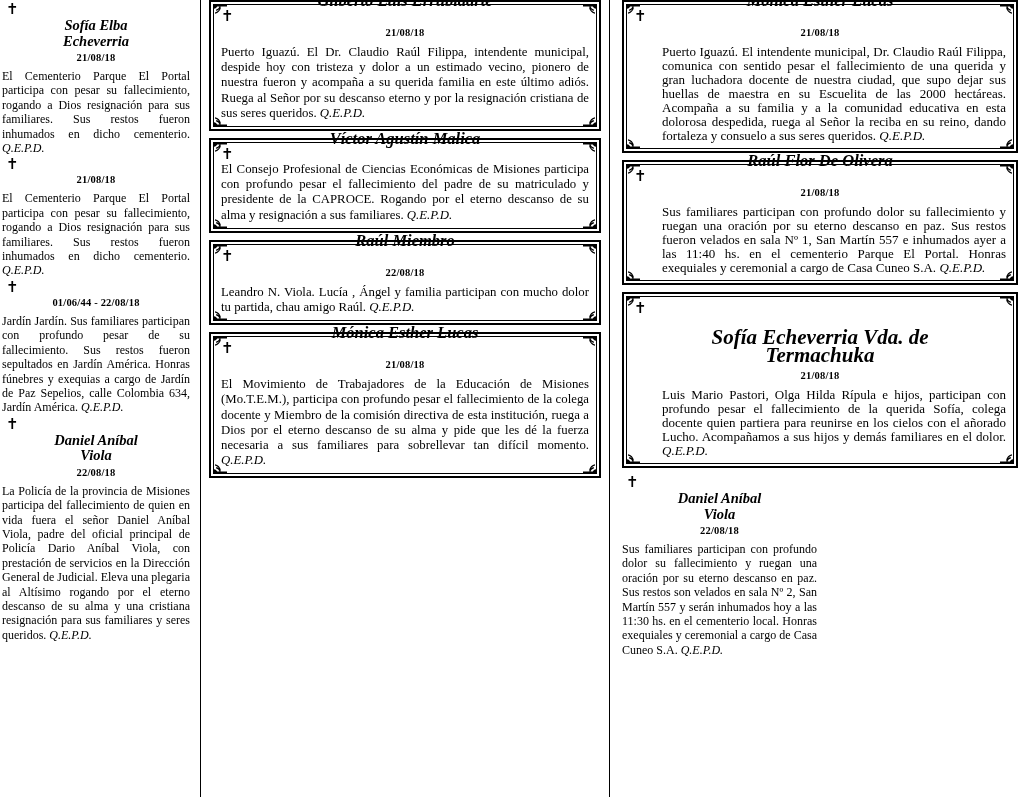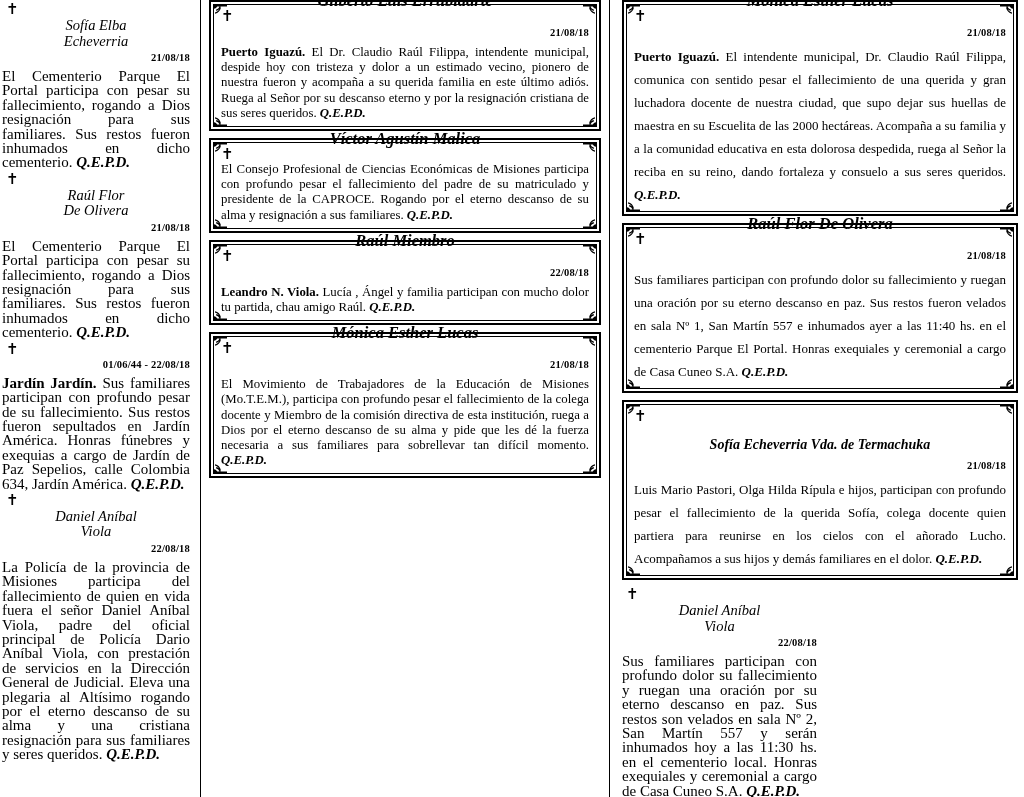--- a/index.html
+++ b/index.html
@@ -33,64 +33,64 @@
   .cross{
     text-align:left;
     font-size:15px;
     line-height:15px;
     margin:2px 0 1px 4px;
     font-family:"DejaVu Sans", sans-serif;
   }
   .name{
     text-align:center;
     font-style:italic;
-    font-weight:normal;
+    font-weight:bold;
     font-size:14.5px;
     line-height:15.5px;
     margin:0 0 3px 0;
   }
   .date{
-    text-align:right;
+    text-align:center;
     font-weight:bold;
     font-size:10.5px;
     margin:2px 0 6px 0;
     letter-spacing:.2px;
   }
   .body{
     text-align:justify;
-    font-size:15px;
+    font-size:12px;
     line-height:14.4px;
     margin:0;
     hyphens:auto;
   }
-  .body b{font-weight:bold;}
-  .qepd{font-style:italic;font-weight:bold;}
+  .body b{font-weight:normal;}
+  .qepd{font-style:italic;font-weight:normal;}
 
   
   .boxed{
     border:2px solid #000;
     padding:4px 10px 8px 10px;
     margin:0 0 7px 0;
     position:relative;
     background:#fff;
   }
   .boxed:after{
     content:"";
     position:absolute;left:2px;right:2px;top:2px;bottom:2px;
     border:1px solid #000;
     pointer-events:none;
   }
   .boxed .inner{position:relative;z-index:2;}
   .boxed .name{
     font-size:16.5px;line-height:18px;margin-top:-14px;
   }
-  .boxed .name.sm{font-size:14px;margin-top:30px;}
+  .boxed .name.sm{font-size:21px;margin-top:30px;}
   .boxed .date{margin:3px 0 7px 0;}
   .boxed .body{font-size:12.8px;line-height:15.2px;}
-  .boxed.wide .body{font-size:13px;line-height:23px;}
+  .boxed.wide .body{font-size:13px;line-height:14px;margin-left:28px;}
 
   .corner{position:absolute;width:13px;height:13px;z-index:3;}
   .corner svg{display:block;}
   .c-tl{left:3px;top:3px;}
   .c-tr{right:3px;top:3px;transform:scaleX(-1);}
   .c-bl{left:3px;bottom:3px;transform:scaleY(-1);}
   .c-br{right:3px;bottom:3px;transform:scale(-1,-1);}
   .titlewrap{display:flex;align-items:flex-start;}
   .titlewrap .g{width:26px;flex:0 0 26px;font-size:15px;line-height:16px;font-family:"DejaVu Sans",sans-serif;padding-top:2px;}
   .titlewrap .t{flex:1;text-align:center;font-style:italic;font-weight:bold;}
@@ -106,22 +106,20 @@
     <div class="notice">
       <div class="cross">✝</div>
       <div class="name" style="white-space:pre-line">Sofía Elba
 Echeverria</div>
       <div class="date">21/08/18</div>
       <p class="body"><span>El Cementerio Parque El Portal participa con pesar su fallecimiento, rogando a Dios resignación para sus familiares. Sus restos fueron inhumados en dicho cementerio.</span> <span class="qepd">Q.E.P.D.</span></p>
     </div>
 
     <div class="notice">
       <div class="cross">✝</div>
-      <div class="name" style="white-space:pre-line">Raúl Flor
-De Olivera</div>
       <div class="date">21/08/18</div>
       <p class="body"><span>El Cementerio Parque El Portal participa con pesar su fallecimiento, rogando a Dios resignación para sus familiares. Sus restos fueron inhumados en dicho cementerio.</span> <span class="qepd">Q.E.P.D.</span></p>
     </div>
 
     <div class="notice">
       <div class="cross">✝</div>
       <div class="date">01/06/44 - 22/08/18</div>
       <p class="body"><b>Jardín Jardín.</b><span> Sus familiares participan con profundo pesar de su fallecimiento. Sus restos fueron sepultados en Jardín América. Honras fúnebres y exequias a cargo de Jardín de Paz Sepelios, calle Colombia 634, Jardín América.</span> <span class="qepd">Q.E.P.D.</span></p>
     </div>
 

